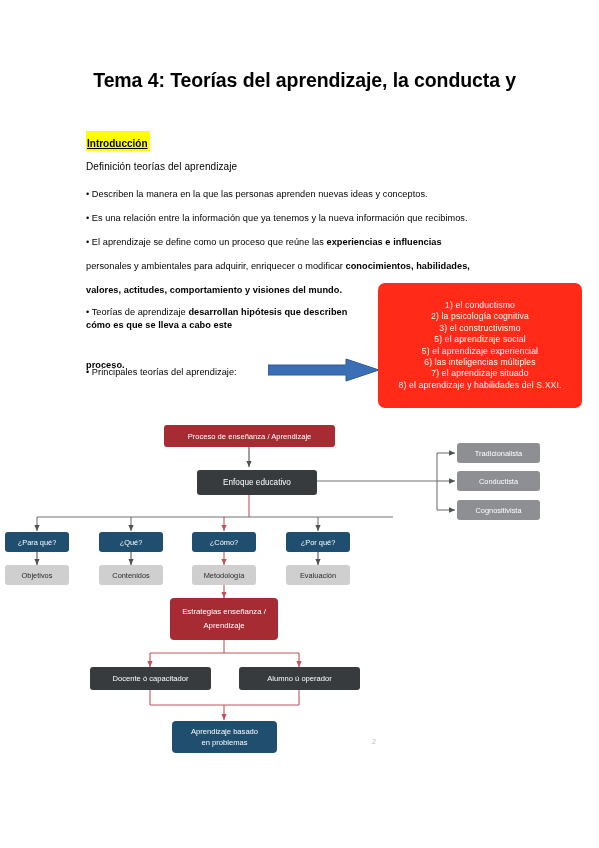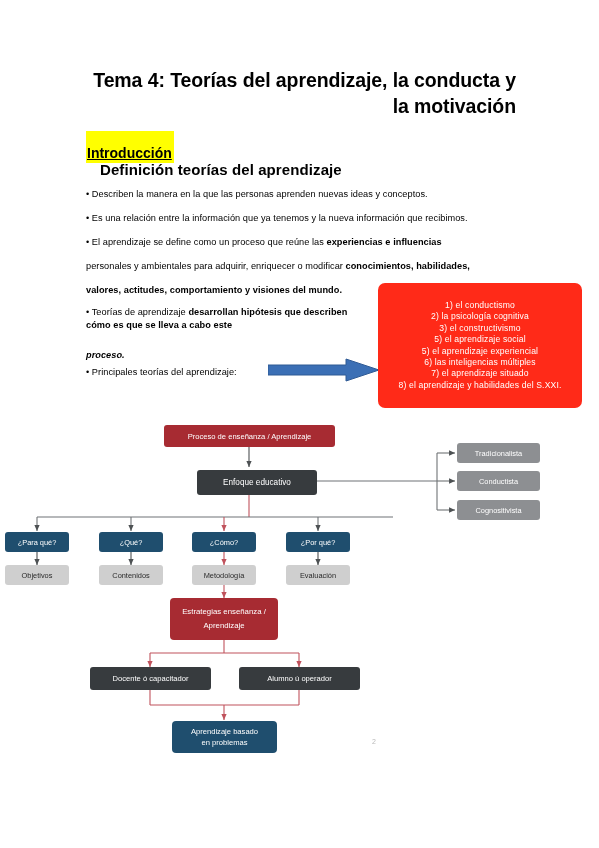--- a/index.html
+++ b/index.html
@@ -33,34 +33,34 @@
     font-weight: bold;
     line-height: 1.32;
     letter-spacing: -0.1px;
   }
 
   
   .section-heading {
     position: absolute;
     left: 86px;
     top: 131px;
-    font-size: 14px;
+    font-size: 10px;
     font-weight: bold;
     background: #ffff00;
     text-decoration: underline;
-    padding: 14px 2px 0 1px;
+    padding: 7px 2px 0 1px;
     line-height: 1.25;
   }
 
   .subheading {
     position: absolute;
-    left: 100px;
+    left: 86px;
     top: 161px;
-    font-size: 15px;
-    font-weight: bold;
+    font-size: 10px;
+    font-weight: normal;
     letter-spacing: 0.1px;
   }
 
   
   .ptext {
     position: absolute;
     font-size: 9.2px;
     line-height: 1.3;
     letter-spacing: 0.05px;
     white-space: nowrap;
@@ -125,42 +125,41 @@
     color: #b9b9b9;
   }
 </style>
 </head>
 <body>
 
 <div class="page">
 
   <div class="doc-title">
     <span>Tema 4: Teorías del aprendizaje, la conducta y</span><br>
-    <span>la motivación</span>
   </div>
 
   <div class="section-heading">Introducción</div>
 
   <div class="subheading">Definición teorías del aprendizaje</div>
 
   <div class="ptext" style="left:86px; top:213px;">• Es una relación entre la información que ya tenemos y la nueva información que recibimos.</div>
 
   <div class="ptext" style="left:86px; top:189px;">• Describen la manera en la que las personas aprenden nuevas ideas y conceptos.</div>
 
   <div class="ptext" style="left:86px; top:261px;"><span>personales y ambientales para adquirir, enriquecer o modificar </span><b>conocimientos, habilidades,</b></div>
 
   <div class="ptext" style="left:86px; top:237px;"><span>• El aprendizaje se define como un proceso que reúne las </span><b>experiencias e influencias</b></div>
 
   <div class="ptext" style="left:86px; top:285px;"><b>valores, actitudes, comportamiento y visiones del mundo.</b></div>
 
   <div class="ptext" style="left:86px; top:307px;"><span>• Teorías de aprendizaje </span><b>desarrollan hipótesis que describen</b></div>
 
   <div class="ptext" style="left:86px; top:320px;"><b>cómo es que se lleva a cabo este</b></div>
 
-  <div class="ptext" style="left:86px; top:350px;font-style:italic;"><b>proceso.</b></div>
+  <div class="ptext" style="left:86px; top:360px;"><b>proceso.</b></div>
 
   <div class="ptext" style="left:86px; top:367px;">• Principales teorías del aprendizaje:</div>
 
   <div class="blue-arrow">
     <svg width="112" height="24" viewBox="0 0 112 24">
       <polygon points="0,7 78,7 78,1 111,12 78,23 78,17 0,17" fill="#3b6fb5" stroke="#2f5a94" stroke-width="1"></polygon>
     </svg>
   </div>
 
   <div class="red-box">

